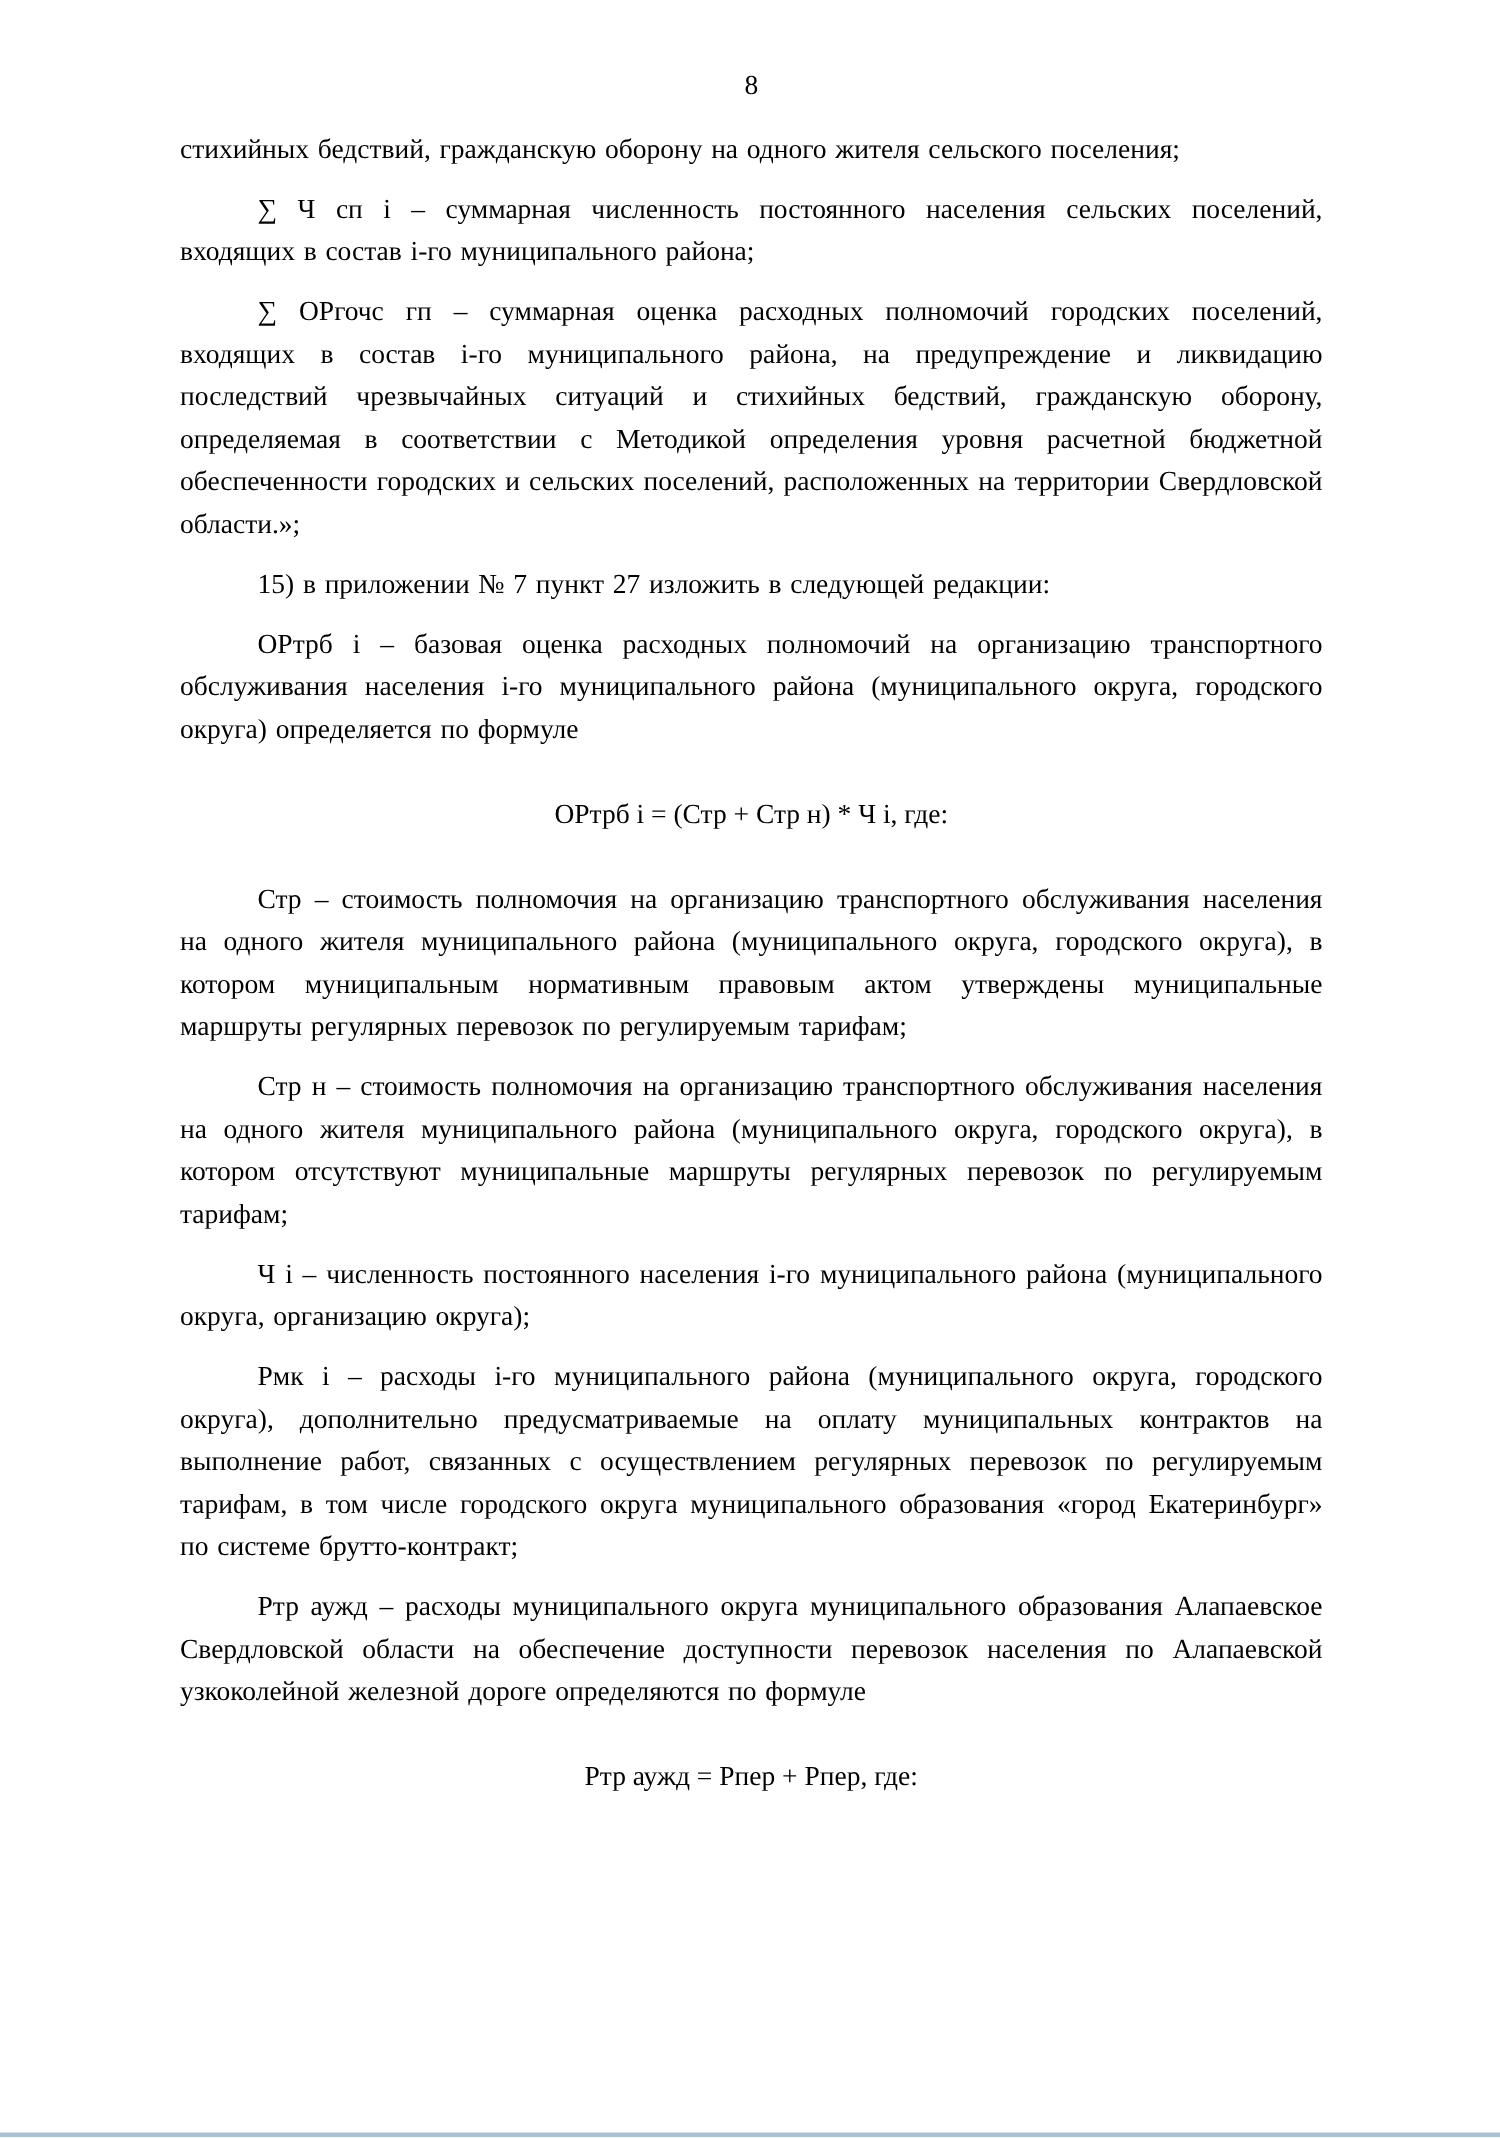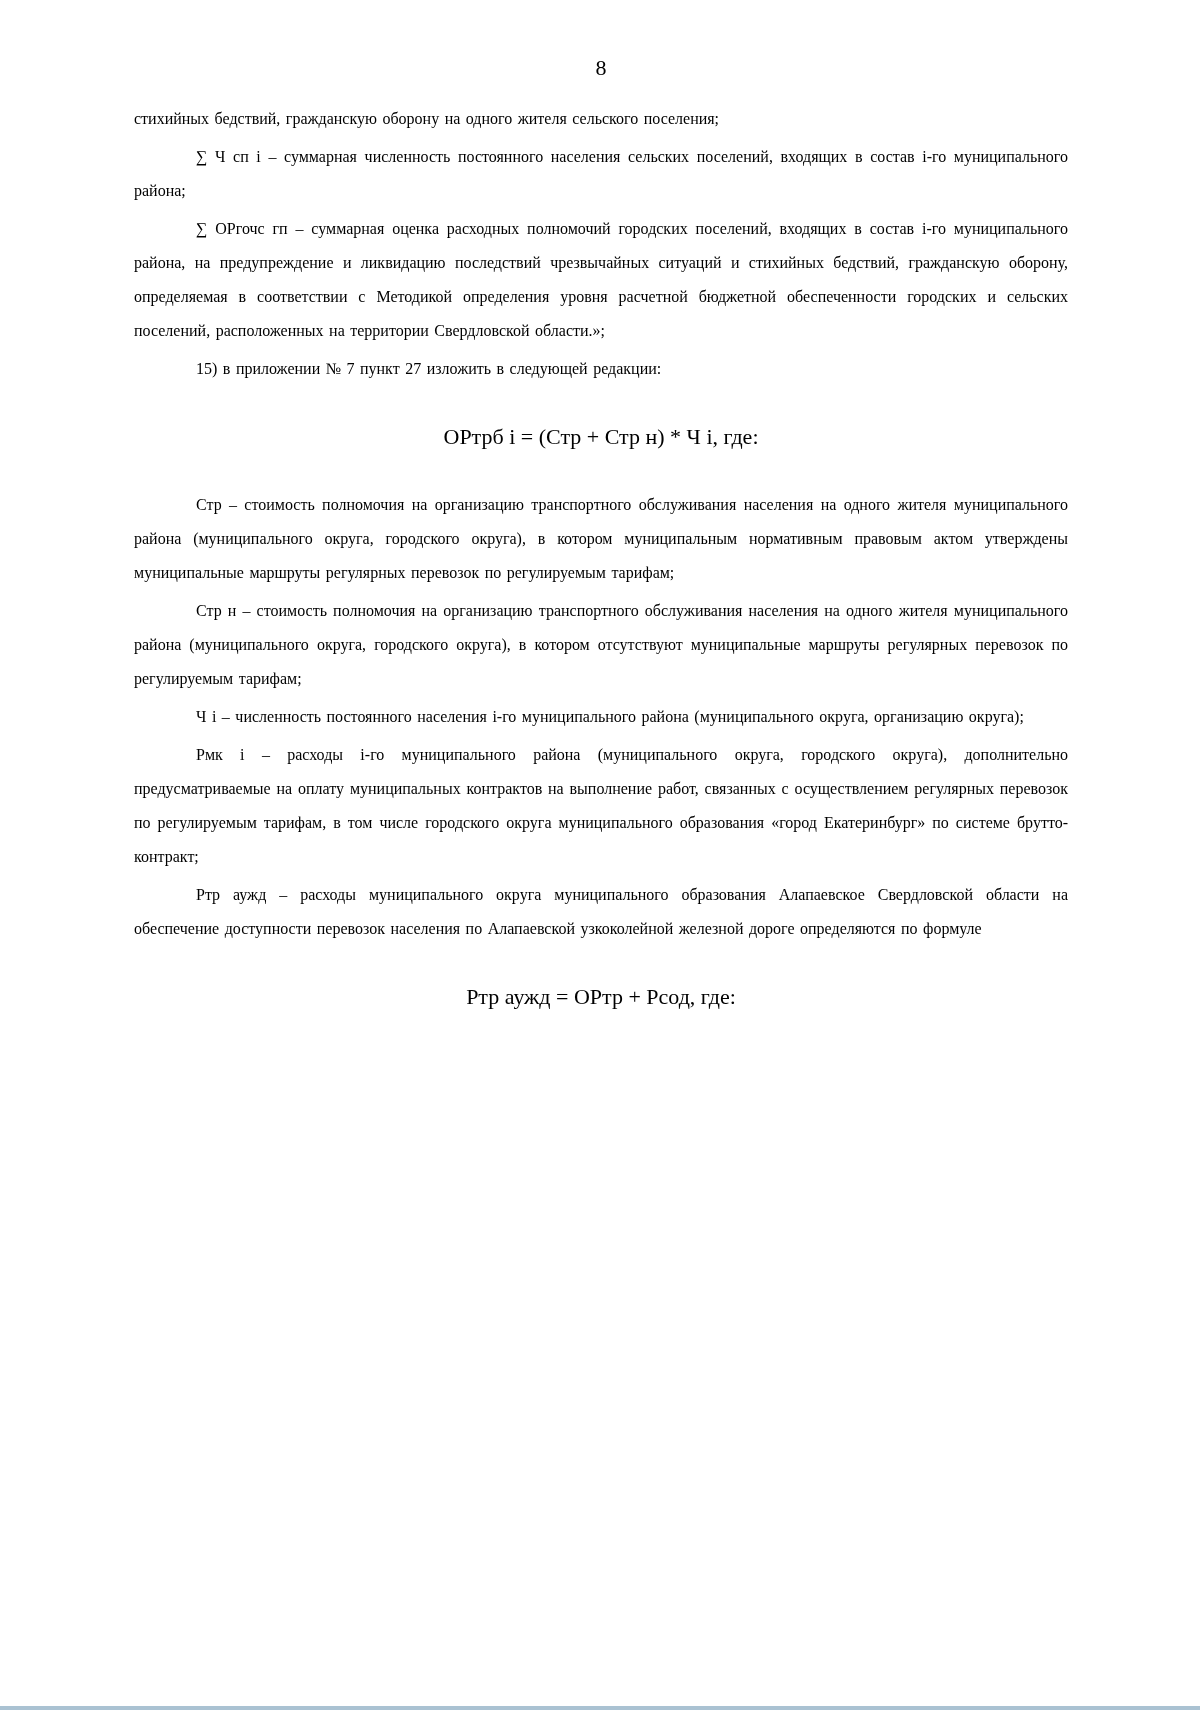--- a/index.html
+++ b/index.html
@@ -19,22 +19,22 @@
     padding: 54px 128px 0 130px;
     overflow: hidden;
   }
   .page-number {
     text-align: center;
     font-size: 22px;
     line-height: 28px;
     margin-bottom: 20px;
   }
   p.body {
-    margin: 4px;
-    font-size: 16px;
+    margin: 14px;
+    font-size: 22px;
     line-height: 34px;
     text-align: justify;
     text-indent: 62px;
     word-spacing: 1.5px;
   }
   p.body.no-indent {
     text-indent: 0;
   }
   p.formula {
     margin: 34px 0;
@@ -61,30 +61,31 @@
   <p class="body no-indent">стихийных бедствий, гражданскую оборону на одного жителя сельского поселения;</p>
 
   <p class="body">∑ Ч сп i – суммарная численность постоянного населения сельских поселений, входящих в состав i-го муниципального района;</p>
 
   <p class="body">∑ ОРгочс гп – суммарная оценка расходных полномочий городских поселений, входящих в состав i-го муниципального района, на предупреждение и ликвидацию последствий чрезвычайных ситуаций и стихийных бедствий, гражданскую оборону, определяемая в соответствии с Методикой определения уровня расчетной бюджетной обеспеченности городских и сельских поселений, расположенных на территории Свердловской области.»;</p>
 
   <p class="body">15) в приложении № 7 пункт 27 изложить в следующей редакции:</p>
 
 
 
+  <p class="body">ОРтрб i – базовая оценка расходных полномочий на организацию транспортного обслуживания населения i-го муниципального района (муниципального округа, городского округа) определяется по формуле</p>
 
   <p class="formula">ОРтрб i = (Стр + Стр н) * Ч i, где:</p>
 
   <p class="body">Стр – стоимость полномочия на организацию транспортного обслуживания населения на одного жителя муниципального района (муниципального округа, городского округа), в котором муниципальным нормативным правовым актом утверждены муниципальные маршруты регулярных перевозок по регулируемым тарифам;</p>
 
   <p class="body">Стр н – стоимость полномочия на организацию транспортного обслуживания населения на одного жителя муниципального района (муниципального округа, городского округа), в котором отсутствуют муниципальные маршруты регулярных перевозок по регулируемым тарифам;</p>
 
   <p class="body">Ч i – численность постоянного населения i-го муниципального района (муниципального округа, организацию округа);</p>
 
   <p class="body">Рмк i – расходы i-го муниципального района (муниципального округа, городского округа), дополнительно предусматриваемые на оплату муниципальных контрактов на выполнение работ, связанных с осуществлением регулярных перевозок по регулируемым тарифам, в том числе городского округа муниципального образования «город Екатеринбург» по системе брутто-контракт;</p>
 
   <p class="body">Ртр аужд – расходы муниципального округа муниципального образования Алапаевское Свердловской области на обеспечение доступности перевозок населения по Алапаевской узкоколейной железной дороге определяются по формуле</p>
 
-  <p class="formula">Ртр аужд = ОРтр + Рсод, где:</p>
+  <p class="formula">Ртр аужд = Рпер + Рпер, где:</p>
 
   <div class="bottom-edge" style="background: rgb(170, 194, 210);"></div>
 
 </div>
 
 </body></html>

